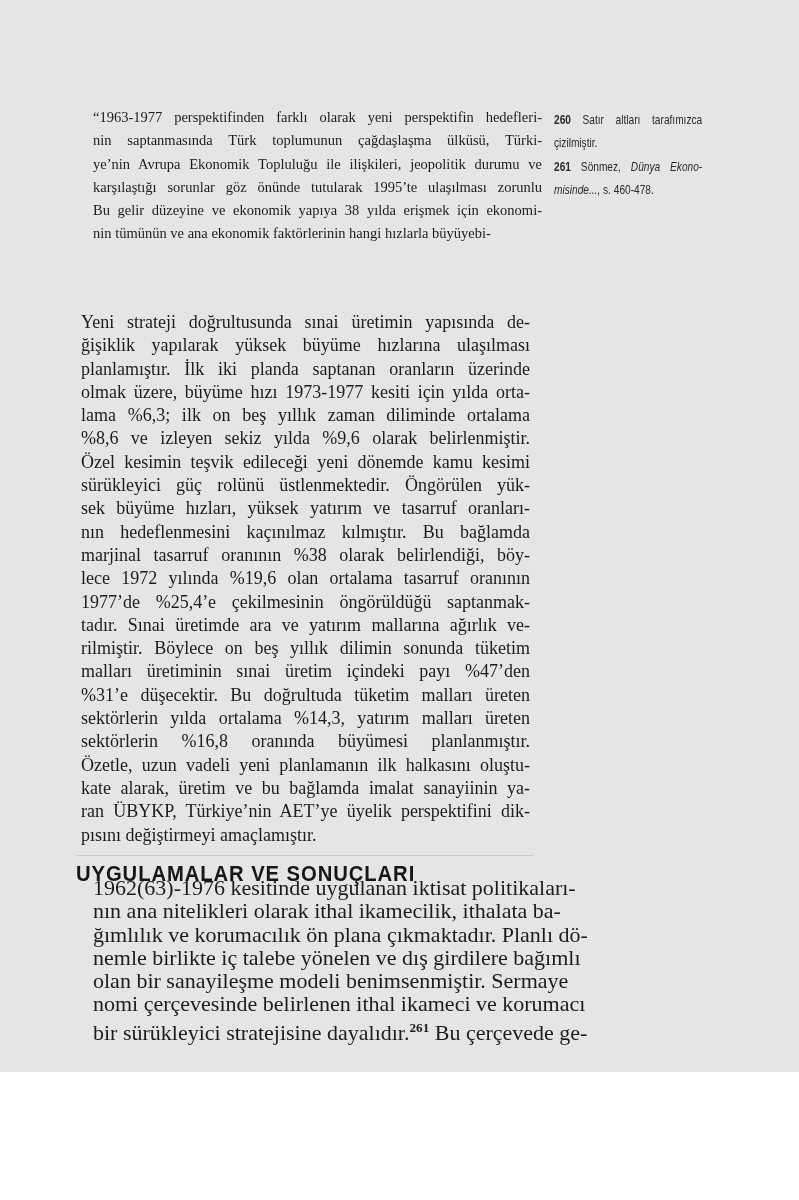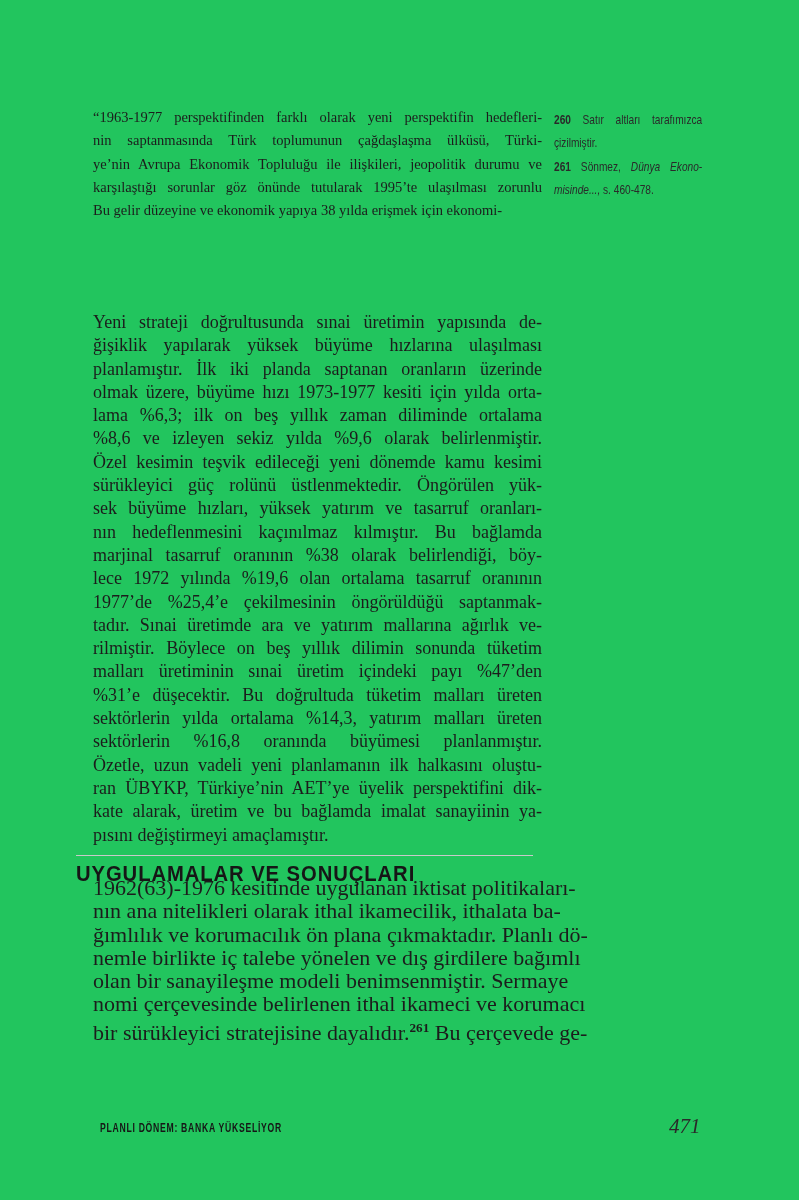--- a/index.html
+++ b/index.html
@@ -1,20 +1,20 @@
 <!DOCTYPE html>
 <html><head>
 <meta charset="utf-8">
 <style>
   html, body { margin: 0; padding: 0; background: #ffffff; }
   .page {
     position: relative;
     width: 799px;
-    height: 1200px;
-    background: #22c55e;
+    height: 1072px;
+    background: #e5e5e5;
     color: #1c1c1c;
     font-family: "Liberation Serif", serif;
     overflow: hidden;
   }
   
   .lines div.tline {
     text-align: justify;
     text-align-last: justify;
     white-space: nowrap;
   }
@@ -25,21 +25,21 @@
   .i   { font-style: italic; }
   .sup { vertical-align: super; font-size: 0.6em; font-weight: 700; }
 
   .quote-block {
     position: absolute;
     left: 93px; top: 106px; width: 449px;
     font-size: 14.5px; line-height: 23.3px;
   }
   .body-para-1 {
     position: absolute;
-    left: 93px; top: 311px; width: 449px;
+    left: 81px; top: 311px; width: 449px;
     font-size: 18px; line-height: 23.3px;
   }
   .section-rule {
     position: absolute;
     left: 76px; top: 855px; width: 457px; height: 1px;
     background: #c9c9c9;
   }
   .section-heading {
     position: absolute;
     left: 76px; top: 861px;
@@ -81,20 +81,21 @@
 <body>
 
 <div class="page">
 
   <div class="quote-block lines">
       <div class="tline">“1963-1977 perspektifinden farklı olarak yeni perspektifin hedefleri-</div>
       <div class="tline">nin saptanmasında Türk toplumunun çağdaşlaşma ülküsü, Türki-</div>
       <div class="tline">ye’nin Avrupa Ekonomik Topluluğu ile ilişkileri, jeopolitik durumu ve</div>
       <div class="tline">karşılaştığı sorunlar göz önünde tutularak 1995’te ulaşılması zorunlu</div>
       <div class="tline">Bu gelir düzeyine ve ekonomik yapıya 38 yılda erişmek için ekonomi-</div>
+      <div class="tline">nin tümünün ve ana ekonomik faktörlerinin hangi hızlarla büyüyebi-</div>
     </div>
 
   <div class="margin-notes">
     <div class="lines">
         <div class="tline"><span class="b">260</span><span> Satır altları tarafımızca</span></div>
         <div class="tline">çizilmiştir.</div>
       </div>
     <div class="lines">
         <div class="tline"><span class="b">261</span><span> Sönmez, </span><span class="i">Dünya Ekono-</span></div>
         <div class="tline"><span class="i">misinde...,</span><span> s. 460-478.</span></div>
@@ -115,22 +116,22 @@
       <div class="tline">marjinal tasarruf oranının %38 olarak belirlendiği, böy-</div>
       <div class="tline">lece 1972 yılında %19,6 olan ortalama tasarruf oranının</div>
       <div class="tline">1977’de %25,4’e çekilmesinin öngörüldüğü saptanmak-</div>
       <div class="tline">tadır. Sınai üretimde ara ve yatırım mallarına ağırlık ve-</div>
       <div class="tline">rilmiştir. Böylece on beş yıllık dilimin sonunda tüketim</div>
       <div class="tline">malları üretiminin sınai üretim içindeki payı %47’den</div>
       <div class="tline">%31’e düşecektir. Bu doğrultuda tüketim malları üreten</div>
       <div class="tline">sektörlerin yılda ortalama %14,3, yatırım malları üreten</div>
       <div class="tline">sektörlerin %16,8 oranında büyümesi planlanmıştır.</div>
       <div class="tline">Özetle, uzun vadeli yeni planlamanın ilk halkasını oluştu-</div>
+      <div class="tline">kate alarak, üretim ve bu bağlamda imalat sanayiinin ya-</div>
       <div class="tline">ran ÜBYKP, Türkiye’nin AET’ye üyelik perspektifini dik-</div>
-      <div class="tline">kate alarak, üretim ve bu bağlamda imalat sanayiinin ya-</div>
       <div class="tline">pısını değiştirmeyi amaçlamıştır.</div>
     </div>
 
   <div class="section-rule"></div>
 
   <div class="section-heading">UYGULAMALAR VE SONUÇLARI</div>
 
   <div class="body-para-2 lines">
       <div class="tline">1962(63)-1976 kesitinde uygulanan iktisat politikaları-</div>
       <div class="tline">nın ana nitelikleri olarak ithal ikamecilik, ithalata ba-</div>

